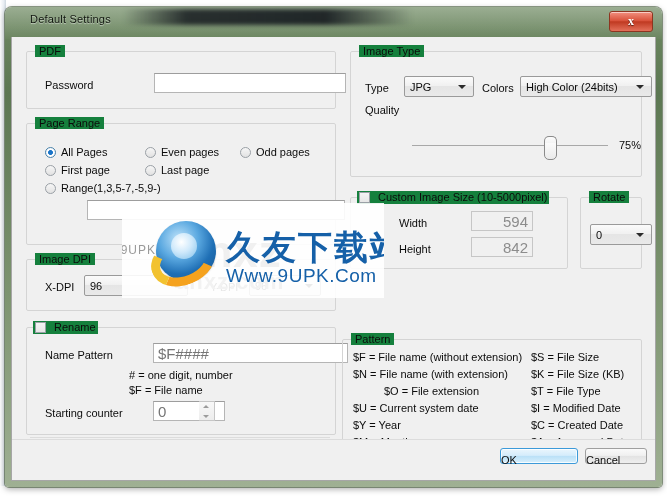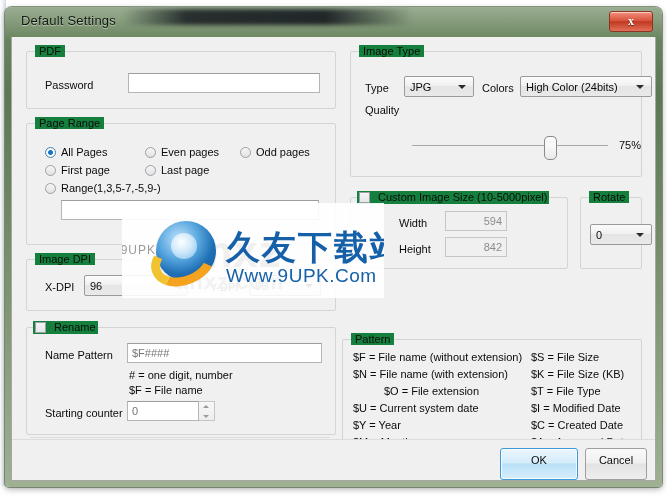--- a/index.html
+++ b/index.html
@@ -31,22 +31,22 @@
     pointer-events:none;
   }
   
   #window .glass-smear{
     position:absolute;left:118px;top:2px;width:290px;height:16px;
     background:linear-gradient(90deg,rgba(20,24,30,0) 0%,rgba(18,22,28,.82) 22%,rgba(18,22,28,.88) 70%,rgba(20,24,30,0) 100%);
     filter:blur(2px);pointer-events:none;
   }
   #titlebar{position:absolute;left:0;top:0;width:657px;height:30px;}
   #title-text{
-    position:absolute;left:16px;top:6px;
-    font-size:13px;color:#11170f;letter-spacing:.2px;
+    position:absolute;left:25px;top:6px;
+    font-size:11px;color:#11170f;letter-spacing:.2px;
     text-shadow:0 1px 1px rgba(255,255,255,.55);
     white-space:nowrap;
   }
   #close-btn{
     position:absolute;right:9px;top:4px;width:42px;height:19px;
     border-radius:3px;
     background:linear-gradient(180deg,#f2907f 0%,#d9533c 45%,#c03a22 52%,#e3705a 100%);
     border:1px solid #8d3520;
     box-shadow:inset 0 1px 0 rgba(255,255,255,.55);
     cursor:pointer;
@@ -76,21 +76,21 @@
     position:absolute;top:-7px;left:8px;background:#15803d;padding:0 4px;
     font-size:11px;color:#0b0b0b;white-space:nowrap;
   }
 
   .lbl{position:absolute;font-size:11px;color:#0b0b0b;white-space:nowrap;}
 
   
   .txt{
     position:absolute;box-sizing:border-box;background:#ffffff;
     border:1px solid #b5b5b5;border-top-color:#9d9d9d;
-    font-size:11px;color:#0b0b0b;padding:0 4px;line-height:18px;
+    font-size:15px;color:#0b0b0b;padding:0 4px;line-height:18px;margin-left:26px;
   }
   .txt.ph{color:#9a9a9a;}
   .txt.dis{background:#f0f0f0;border-color:#c6c6c6;color:#8c8c8c;text-align:right;}
 
   
   .combo{
     position:absolute;box-sizing:border-box;
     background:linear-gradient(180deg,#fbfbfb 0%,#f0f0f0 48%,#e5e5e5 50%,#e9e9e9 100%);
     border:1px solid #9a9a9a;border-radius:2px;
     font-size:11px;color:#0b0b0b;cursor:pointer;
@@ -157,24 +157,24 @@
   .spin .dn i{border-top:3px solid #9b9b9b;}
 
   
   .plist{position:absolute;font-size:11px;color:#0b0b0b;white-space:nowrap;line-height:17px;}
 
   
   .sep{position:absolute;height:1px;background:#dcdcdc;}
 
   
   .btn{
-    position:absolute;box-sizing:border-box;height:32px;
+    position:absolute;box-sizing:border-box;height:16px;
     background:linear-gradient(180deg,#fafafa 0%,#f0f0f0 46%,#e3e3e3 50%,#eeeeee 100%);
     border:1px solid #9f9f9f;border-radius:3px;
-    font-size:11px;color:#0b0b0b;text-align:center;line-height:22px;cursor:pointer;
+    font-size:11px;color:#0b0b0b;text-align:left;line-height:22px;cursor:pointer;
   }
   .btn.default{
     background:linear-gradient(180deg,#eaf6fd 0%,#d5ecfb 46%,#b9e0f7 50%,#d8effc 100%);
     border:1px solid #3c9ad9;
     box-shadow:inset 0 0 0 1px rgba(255,255,255,.8);
   }
 
   
   #watermark{
     position:absolute;left:122px;top:203px;width:262px;height:95px;

